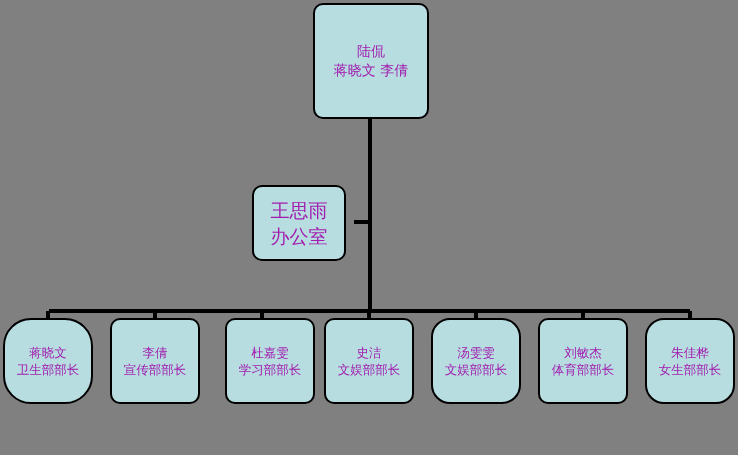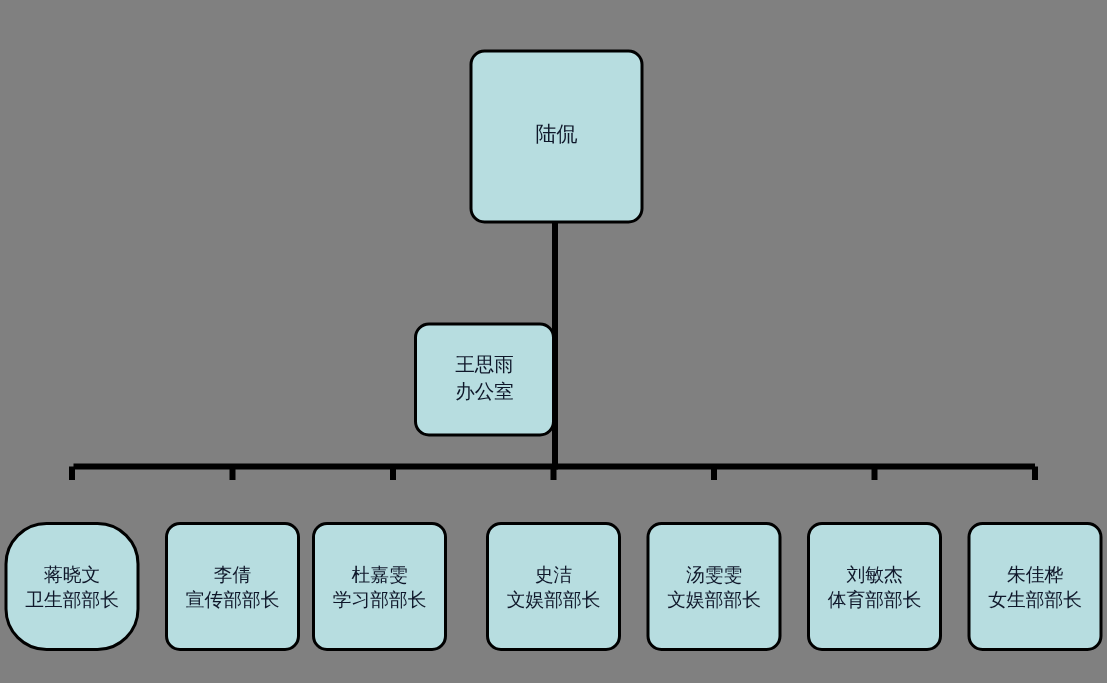--- a/index.html
+++ b/index.html
@@ -21,43 +21,42 @@
   .node {
     position: absolute;
     box-sizing: border-box;
     background: #b7dde0;
     border: 2px solid #000000;
     border-radius: 10px;
     display: flex;
     flex-direction: column;
     align-items: center;
     justify-content: center;
-    color: #0f172a;
+    color: #a21caf;
     text-align: center;
     line-height: 1.38;
     z-index: 2;
-    margin-top: 30px;
   }
   .node .line {
     display: block;
     white-space: nowrap;
   }
   .node-chair {
     left: 313px;
     top: 3px;
     width: 116px;
     height: 116px;
     font-size: 14px;
   }
   .node-office {
-    left: 276px;
+    left: 252px;
     top: 185px;
     width: 94px;
     height: 76px;
-    font-size: 13px;
+    font-size: 19px;
   }
   .node-dept {
     top: 318px;
     width: 90px;
     height: 86px;
     font-size: 12.5px;
   }
   .connector {
     position: absolute;
     background: #000000;
@@ -91,53 +90,54 @@
 <body>
 
 <div id="chart">
 
   <div class="connector trunk-main"></div>
   <div class="connector stub-office"></div>
   <div class="connector bus"></div>
 
   <div class="node node-chair">
     <span class="line">陆侃</span>
+    <span class="line">蒋晓文  李倩</span>
   </div>
 
   <div class="node node-office">
     <span class="line">王思雨</span>
     <span class="line">办公室</span>
   </div>
 
   <div id="dept-layer">
       <div class="node node-dept" style="left: 3px; border-radius: 28px;">
         <span class="line">蒋晓文</span>
         <span class="line">卫生部部长</span>
       </div>
       <div class="node node-dept" style="left: 110px;">
         <span class="line">李倩</span>
         <span class="line">宣传部部长</span>
       </div>
-      <div class="node node-dept" style="left: 208px; align-items: center;">
+      <div class="node node-dept" style="left: 225px; align-items: center;">
         <span class="line">杜嘉雯</span>
         <span class="line">学习部部长</span>
       </div>
       <div class="node node-dept" style="left: 324px; text-align: center;">
         <span class="line">史洁</span>
         <span class="line">文娱部部长</span>
       </div>
-      <div class="node node-dept" style="left: 431px;">
+      <div class="node node-dept" style="left: 431px; border-radius: 19px;">
         <span class="line">汤雯雯</span>
         <span class="line">文娱部部长</span>
       </div>
       <div class="node node-dept" style="left: 538px;">
         <span class="line">刘敏杰</span>
         <span class="line">体育部部长</span>
       </div>
-      <div class="node node-dept" style="left: 645px;">
+      <div class="node node-dept" style="left: 645px; border-radius: 19px;">
         <span class="line">朱佳桦</span>
         <span class="line">女生部部长</span>
       </div>
     </div>
 
 <div class="connector drop" style="left: 46px;"></div>
     <div class="connector drop" style="left: 153px;"></div>
     <div class="connector drop" style="left: 260px;"></div>
     <div class="connector drop" style="left: 367px;"></div>
     <div class="connector drop" style="left: 474px;"></div>

